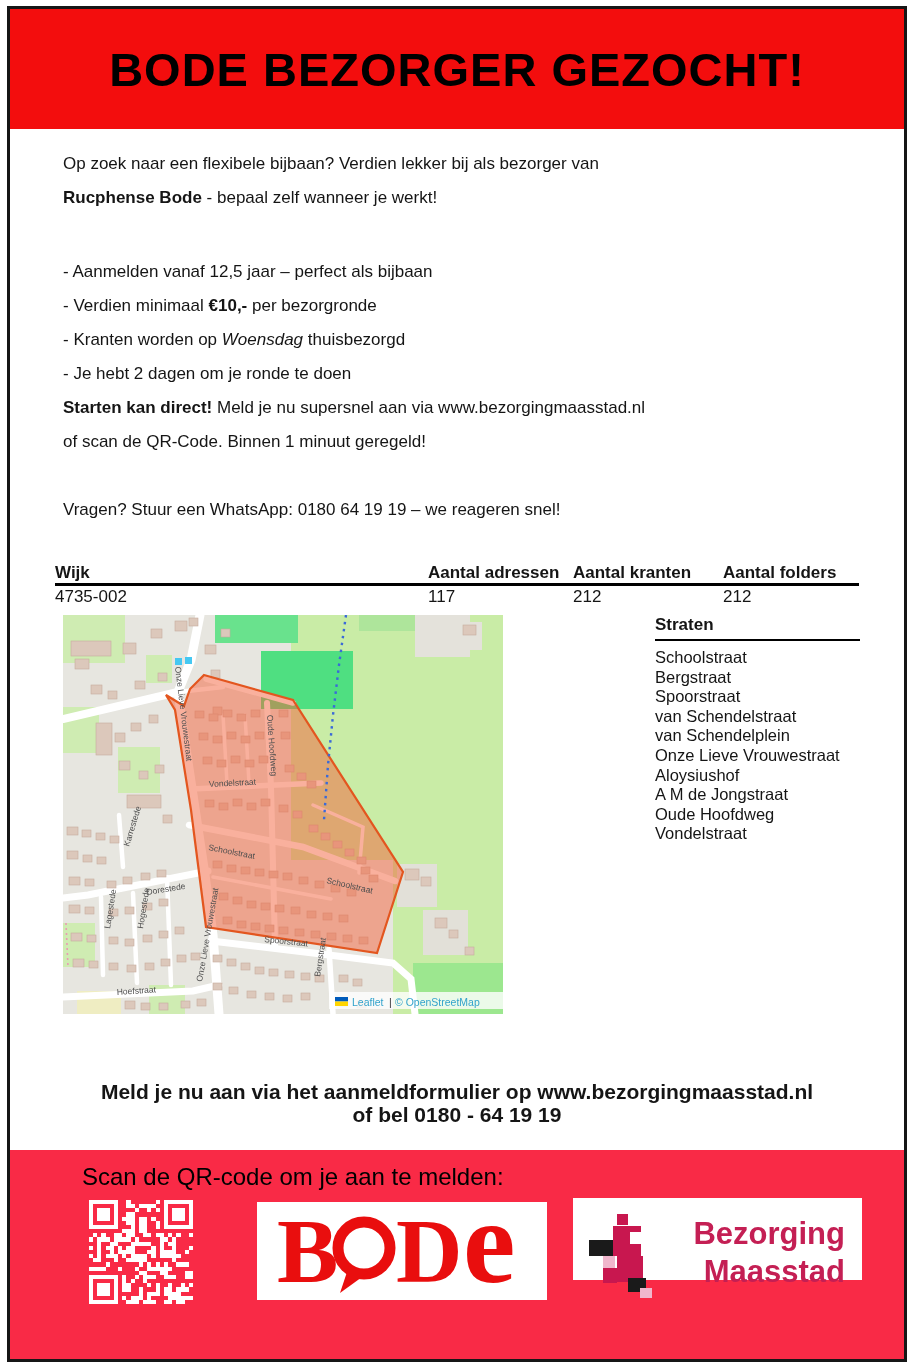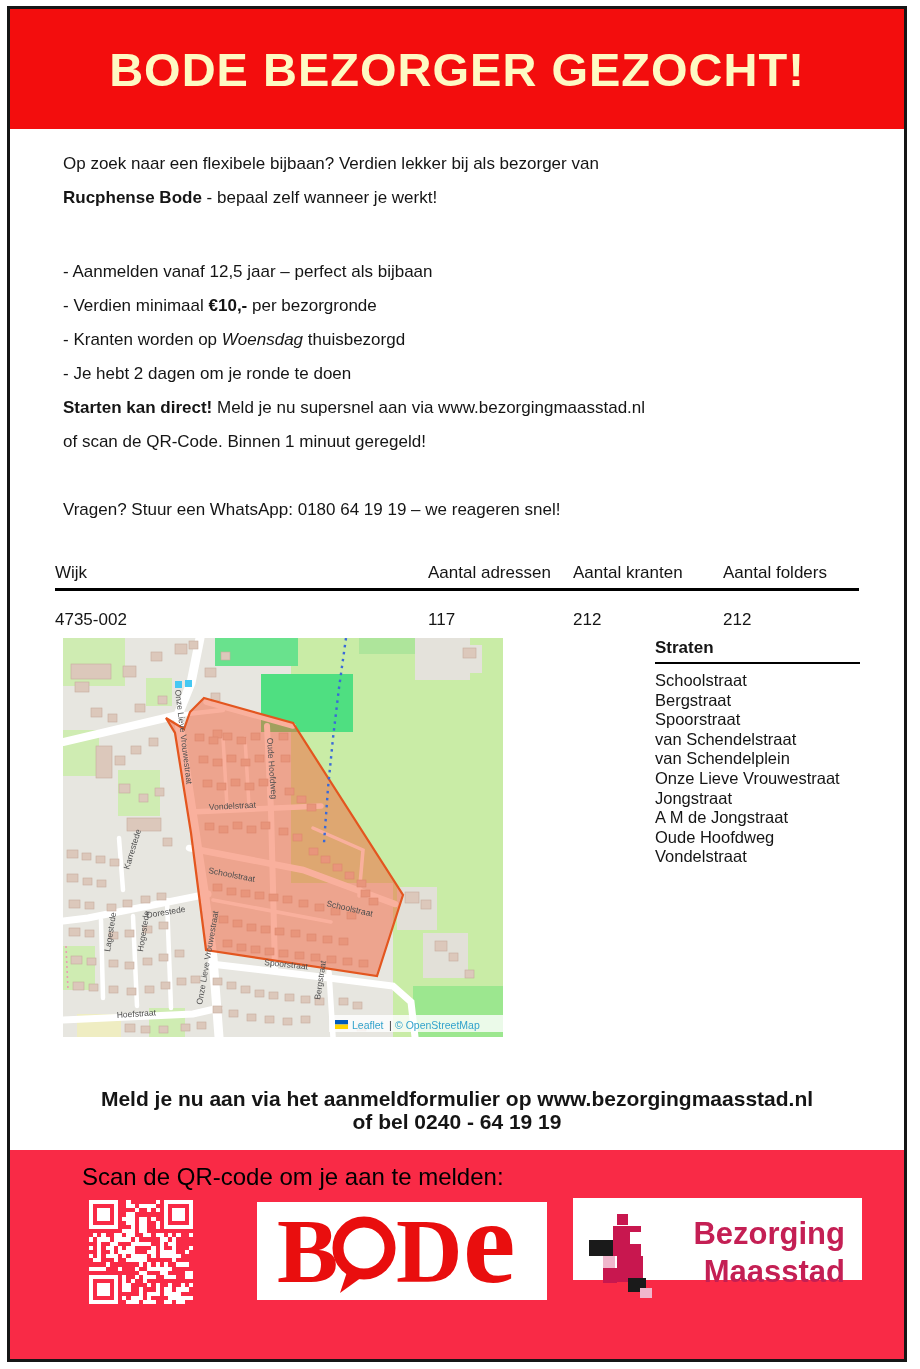--- a/index.html
+++ b/index.html
@@ -1,40 +1,40 @@
 <!DOCTYPE html>
 <html><head>
 <meta charset="utf-8">
 <title>Flyer</title>
 <style>
   html,body{margin:0;padding:0;background:#ffffff;}
   body{width:920px;height:1369px;font-family:"Liberation Sans",sans-serif;color:#151515;}
   .page{position:relative;width:920px;height:1369px;background:#fff;}
   .frame{position:absolute;left:7px;top:6px;width:900px;height:1356px;border:3px solid #161616;background:#fff;box-sizing:border-box;overflow:hidden;}
   .header{height:120px;background:#F30D0D;display:flex;align-items:center;justify-content:center;}
-  .header h1{margin:0;color:#fef9c3;font-size:47px;font-weight:bold;letter-spacing:1px;white-space:nowrap;}
+  .header h1{margin:0;color:#000000;font-size:47px;font-weight:bold;letter-spacing:1px;white-space:nowrap;}
   .content{padding:18px 40px 0 53px;font-size:17px;}
   .line{display:block;line-height:34px;white-space:nowrap;}
   .intro{margin:0;}
   .bullets{margin-top:40px;}
   .start{}
   .questions{margin-top:34px;line-height:34px;}
   b{font-weight:bold;} i{font-style:italic;}
   .wijk-table{margin:36px 45px 0 45px;font-size:17px;}
   .t-head,.t-row{display:grid;grid-template-columns:373px 145px 150px 1fr;}
-  .t-head{font-weight:normal;border-bottom:3px solid #000;padding-bottom:5px;}
-  .t-row{padding-top:19px;}
+  .t-head{font-weight:bold;border-bottom:3px solid #000;}
+  .t-row{padding-top:1px;}
   .map-row{display:flex;margin:8px 0 0 53px;}
   .map-box{width:440px;height:399px;position:relative;flex:0 0 auto;}
   .map-box svg{display:block;}
   .straten{margin-left:152px;width:215px;}
   .straten-title{font-weight:bold;font-size:17px;border-bottom:2.5px solid #000;padding-bottom:4px;width:205px;}
   .straten ul{list-style:none;margin:7px 0 0;padding:0;font-size:16.5px;}
   .straten li{line-height:19.6px;}
-  .cta{margin-top:50px;text-align:center;font-weight:bold;font-size:21px;line-height:23px;}
+  .cta{margin-top:66px;text-align:center;font-weight:bold;font-size:21px;line-height:23px;}
   .band{position:absolute;left:0;bottom:0;width:100%;height:209px;background:#F92A46;}
   .scan-label{position:absolute;left:72px;top:13px;color:#000000;font-size:24px;white-space:nowrap;}
   .qr{position:absolute;left:79px;top:50px;width:104px;height:104px;}
   .logo-box{position:absolute;background:#fff;}
   .bode-box{left:247px;top:52px;width:290px;height:98px;}
   .maas-box{left:563px;top:48px;width:289px;height:82px;}
   .maplabel{font-size:8.5px;fill:#4E4E4E;font-family:"Liberation Sans",sans-serif;}
   .attr-link{font-size:10.5px;fill:#33A3CC;font-family:"Liberation Sans",sans-serif;}
   .attr-sep{font-size:10.5px;fill:#333;font-family:"Liberation Sans",sans-serif;}
 </style>
@@ -317,31 +317,31 @@
       </div>
       <div class="straten">
         <div class="straten-title">Straten</div>
         <ul>
           <li>Schoolstraat</li>
           <li>Bergstraat</li>
           <li>Spoorstraat</li>
           <li>van Schendelstraat</li>
           <li>van Schendelplein</li>
           <li>Onze Lieve Vrouwestraat</li>
-          <li>Jongstraat</li>
+          <li>Aloysiushof</li>
           <li>A M de Jongstraat</li>
           <li>Oude Hoofdweg</li>
           <li>Vondelstraat</li>
         </ul>
       </div>
     </div>
 
     <div class="cta">
       <span class="line" style="line-height:23px">Meld je nu aan via het aanmeldformulier op www.bezorgingmaasstad.nl</span>
-      <span class="line" style="line-height:23px">of bel 0240 - 64 19 19</span>
+      <span class="line" style="line-height:23px">of bel 0180 - 64 19 19</span>
     </div>
 
     <div class="band">
       <div class="scan-label">Scan de QR-code om je aan te melden:</div>
       <svg id="qr" class="qr" viewBox="0 0 25 25" shape-rendering="crispEdges">
           <rect x="9" y="0" width="1" height="1" fill="#fff"></rect>
           <rect x="16" y="0" width="1" height="1" fill="#fff"></rect>
           <rect x="9" y="1" width="1" height="1" fill="#fff"></rect>
           <rect x="10" y="1" width="1" height="1" fill="#fff"></rect>
           <rect x="12" y="1" width="1" height="1" fill="#fff"></rect>

